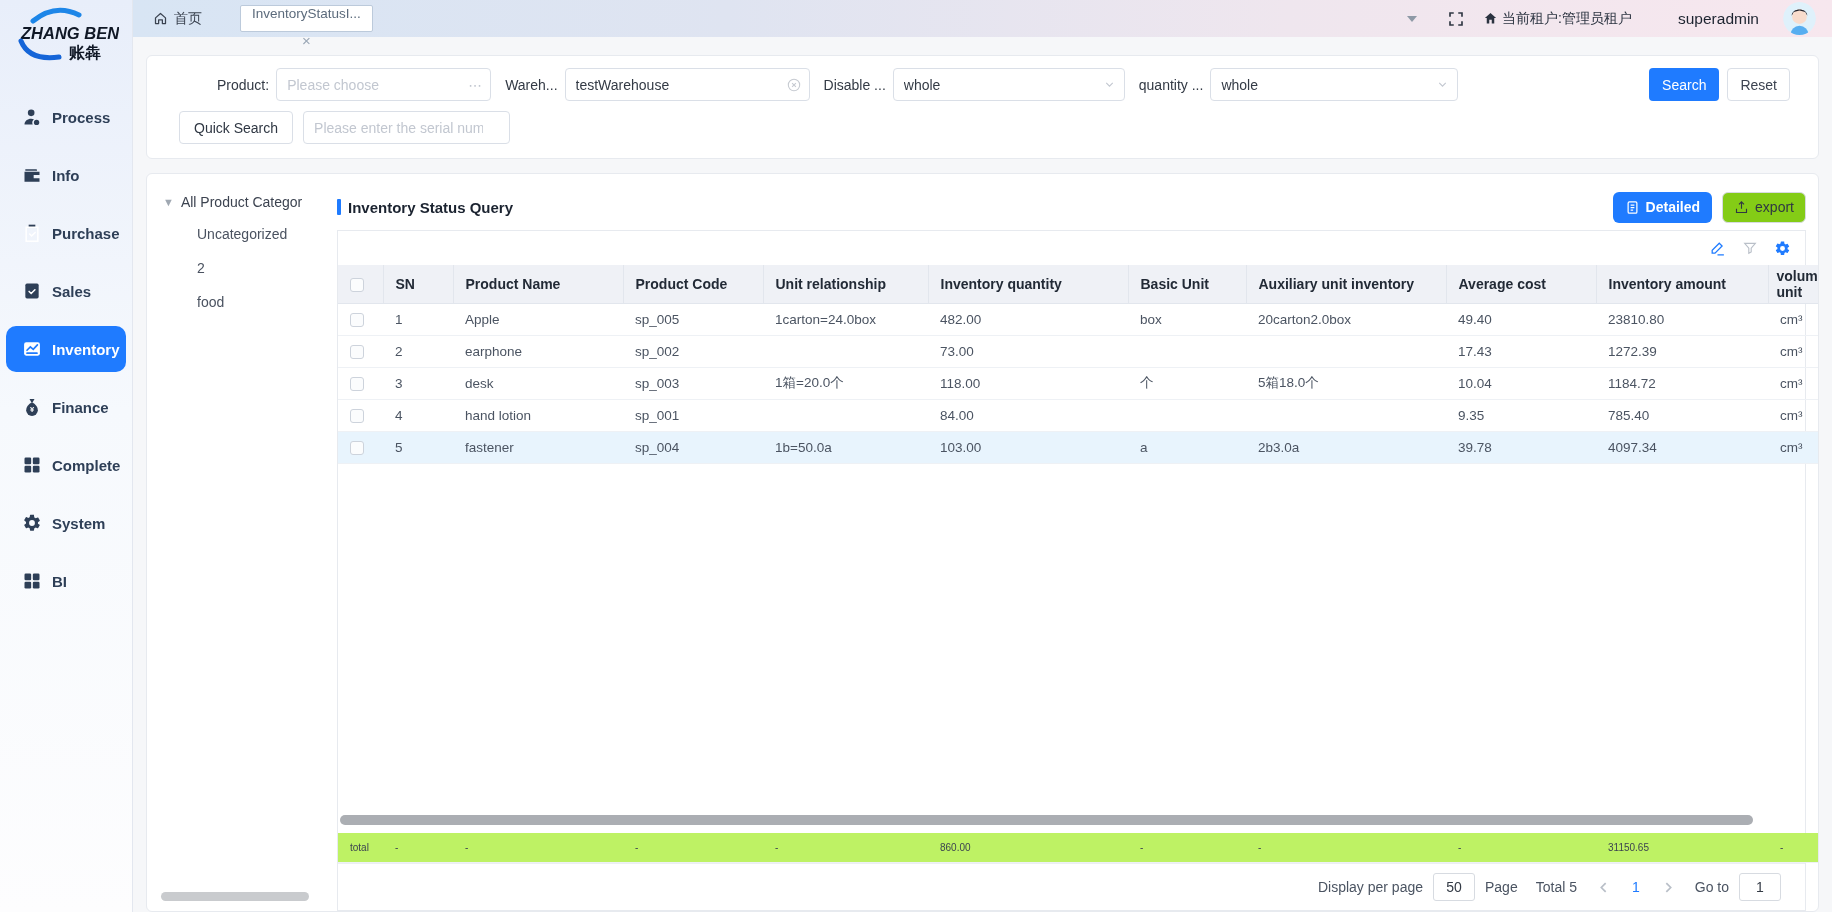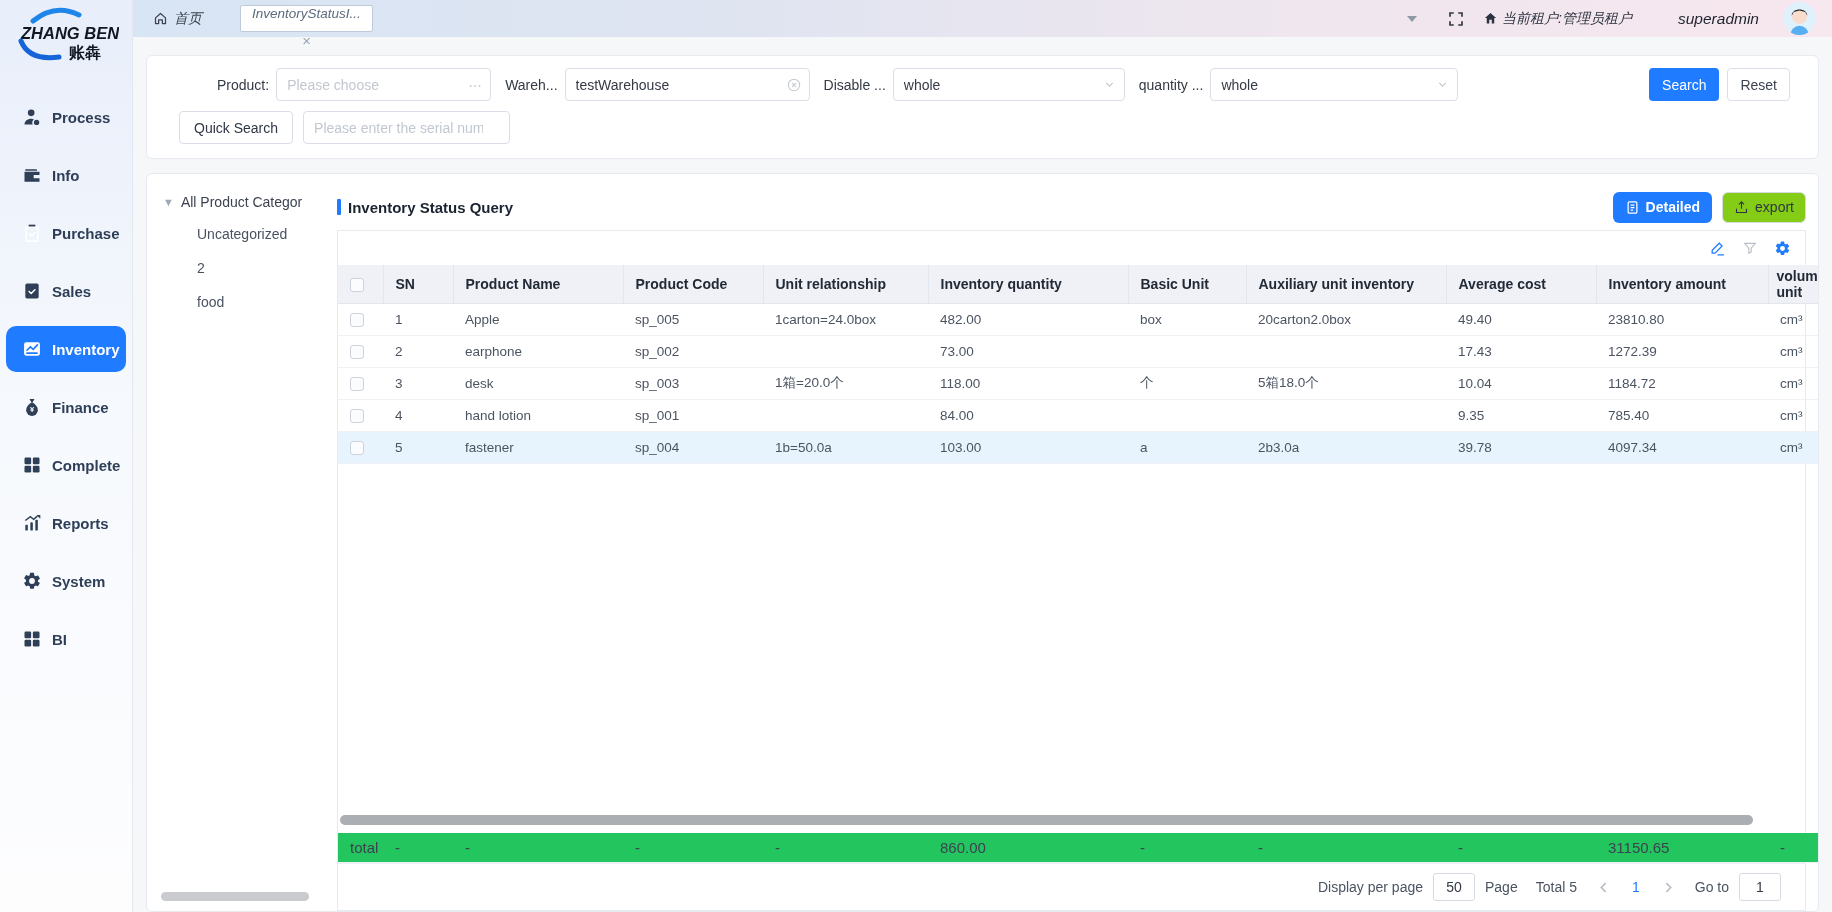--- a/index.html
+++ b/index.html
@@ -16,21 +16,21 @@
   .menu { flex:1; padding-top:14px; display:flex; flex-direction:column; }
   .menu-item { height:58px; padding:0 6px; display:flex; align-items:center; cursor:pointer; }
   .pill { flex:1; height:46px; border-radius:10px; display:flex; align-items:center; gap:10px; padding-left:16px;
     color:#2e3f57; font-weight:700; font-size:15px; }
   .pill.active { background:#1f7bff; color:#fff; }
   .mi-icon { width:20px; height:20px; display:inline-flex; }
   .mi-icon svg { width:20px; height:20px; }
   
   .main { flex:1; display:flex; flex-direction:column; min-width:0; }
   .topbar { height:37px; flex:none; display:flex; align-items:center; padding:0 16px 0 20px;
-    background:linear-gradient(90deg,#d8e5f4 0%,#dfe4f1 35%,#efe6ee 68%,#f7e7ee 100%);font-style:italic; }
+    background:linear-gradient(90deg,#d8e5f4 0%,#dfe4f1 35%,#efe6ee 68%,#f7e7ee 100%); }
   .tab-home { display:flex; align-items:center; gap:6px; font-size:14px; color:#3b4350; cursor:pointer; }
   .tab-active { margin-left:38px; height:27px; background:#fff; border:1px solid #bccadb; border-radius:2px;
     display:flex; align-items:center; gap:12px; padding:0 11px; font-size:13.5px; color:#5c6b7c; cursor:pointer;flex-direction:column; }
   .tab-close { color:#9aa7b6; font-size:15px; line-height:1; cursor:pointer; }
   .topbar-right { margin-left:auto; display:flex; align-items:center; }
   .caret-down { width:0; height:0; border-left:5px solid transparent; border-right:5px solid transparent;
     border-top:6px solid #8e99a6; margin-right:30px; }
   .fs-icon { margin-right:18px; display:flex; }
   .tenant { display:flex; align-items:center; gap:4px; font-size:14px; color:#2b3340; }
   .username { margin-left:46px; font-size:15.5px; color:#1d2430; }
@@ -81,21 +81,21 @@
     padding:0 12px; border-right:1px solid #e2e6ed; border-bottom:1px solid #e2e6ed; white-space:nowrap; overflow:hidden; }
   thead th:last-child { border-right:none; white-space:normal; line-height:16px; padding:0 4px 0 8px; }
   thead th.cb-col, tbody td.cb-col, .total-table td.cb-col { padding:0 0 0 12px; }
   tbody td { height:32px; font-size:13.5px; color:#4b5462; padding:0 12px; border-bottom:1px solid #eef1f5;
     white-space:nowrap; overflow:hidden; }
   tbody tr.hl td { background:#e8f4fd; }
   .checkbox { width:14px; height:14px; border:1px solid #cdd3dc; border-radius:3px; background:#fbfcfd;
     display:inline-block; vertical-align:middle; cursor:pointer; }
   .filler { flex:1; }
   .hscroll { height:10px; flex:none; background:#abaeb3; border-radius:5px; margin:0 52px 8px 2px; cursor:pointer; }
-  .total-table td { height:30px; background:#22c55e; font-size:15px; color:#3c4350; padding:0 12px; white-space:nowrap; overflow:hidden; }
+  .total-table td { height:30px; background:#bef264; font-size:10px; color:#3c4350; padding:0 12px; white-space:nowrap; overflow:hidden; }
   .pagination { height:47px; flex:none; border-top:1px solid #eceff3; display:flex; align-items:center;
     justify-content:flex-end; padding-right:14px; font-size:14px; color:#4b5462; }
   .pg-input { width:42px; height:28px; border:1px solid #d7dbe1; border-radius:3px; text-align:center;
     font-size:14px; color:#333a45; margin:0 10px; outline:none; font-family:inherit; }
   .pg-total { margin-left:18px; }
   .pg-chevron { margin-left:20px; display:flex; cursor:pointer; }
   .pg-current { margin-left:22px; color:#1f7bff; cursor:pointer; }
   .pg-next { margin-left:22px; }
   .pg-goto { margin-left:20px; }
 </style>
@@ -185,34 +185,20 @@
         <div class="pill">
           <span class="mi-icon">
             <svg viewBox="0 0 24 24" fill="currentColor">
               <rect x="3" y="3" width="8" height="8" rx="1.5"></rect>
               <rect x="13" y="3" width="8" height="8" rx="1.5"></rect>
               <rect x="3" y="13" width="8" height="8" rx="1.5"></rect>
               <rect x="13" y="13" width="8" height="8" rx="1.5"></rect>
             </svg>
           </span>
           <span>Complete</span>
-        </div>
-      </div>
-      <div class="menu-item">
-        <div class="pill">
-          <span class="mi-icon">
-            <svg viewBox="0 0 24 24" fill="currentColor">
-              <rect x="4" y="14" width="3" height="7" rx="1"></rect>
-              <rect x="10" y="11" width="3" height="10" rx="1"></rect>
-              <rect x="16" y="8" width="3" height="13" rx="1"></rect>
-              <path d="M4 9l6-4.5 4 3 4.5-3.8" stroke="currentColor" stroke-width="1.8" fill="none"></path>
-              <path d="M17.5 2.5H22V7z"></path>
-            </svg>
-          </span>
-          <span>Reports</span>
         </div>
       </div>
       <div class="menu-item">
         <div class="pill">
           <span class="mi-icon">
             <svg viewBox="0 0 24 24" fill="currentColor">
               <path d="M19.14 12.94a7 7 0 0 0 0-1.88l2.03-1.58a.5.5 0 0 0 .12-.64l-1.92-3.32a.5.5 0 0 0-.61-.22l-2.39.96a7.2 7.2 0 0 0-1.63-.94l-.36-2.54A.5.5 0 0 0 13.9 2h-3.8a.5.5 0 0 0-.49.42l-.36 2.54c-.58.24-1.13.56-1.63.94l-2.39-.96a.5.5 0 0 0-.61.22L2.7 8.48a.5.5 0 0 0 .12.64l2.03 1.58a7 7 0 0 0 0 1.88L2.82 14.1a.5.5 0 0 0-.12.64l1.92 3.32c.13.23.4.32.61.22l2.39-.96c.5.38 1.05.7 1.63.94l.36 2.54c.04.24.25.42.49.42h3.8c.24 0 .45-.18.49-.42l.36-2.54a7.2 7.2 0 0 0 1.63-.94l2.39.96c.22.1.48 0 .61-.22l1.92-3.32a.5.5 0 0 0-.12-.64zM12 15.5A3.5 3.5 0 1 1 15.5 12 3.5 3.5 0 0 1 12 15.5z"></path>
             </svg>
           </span>
           <span>System</span>

